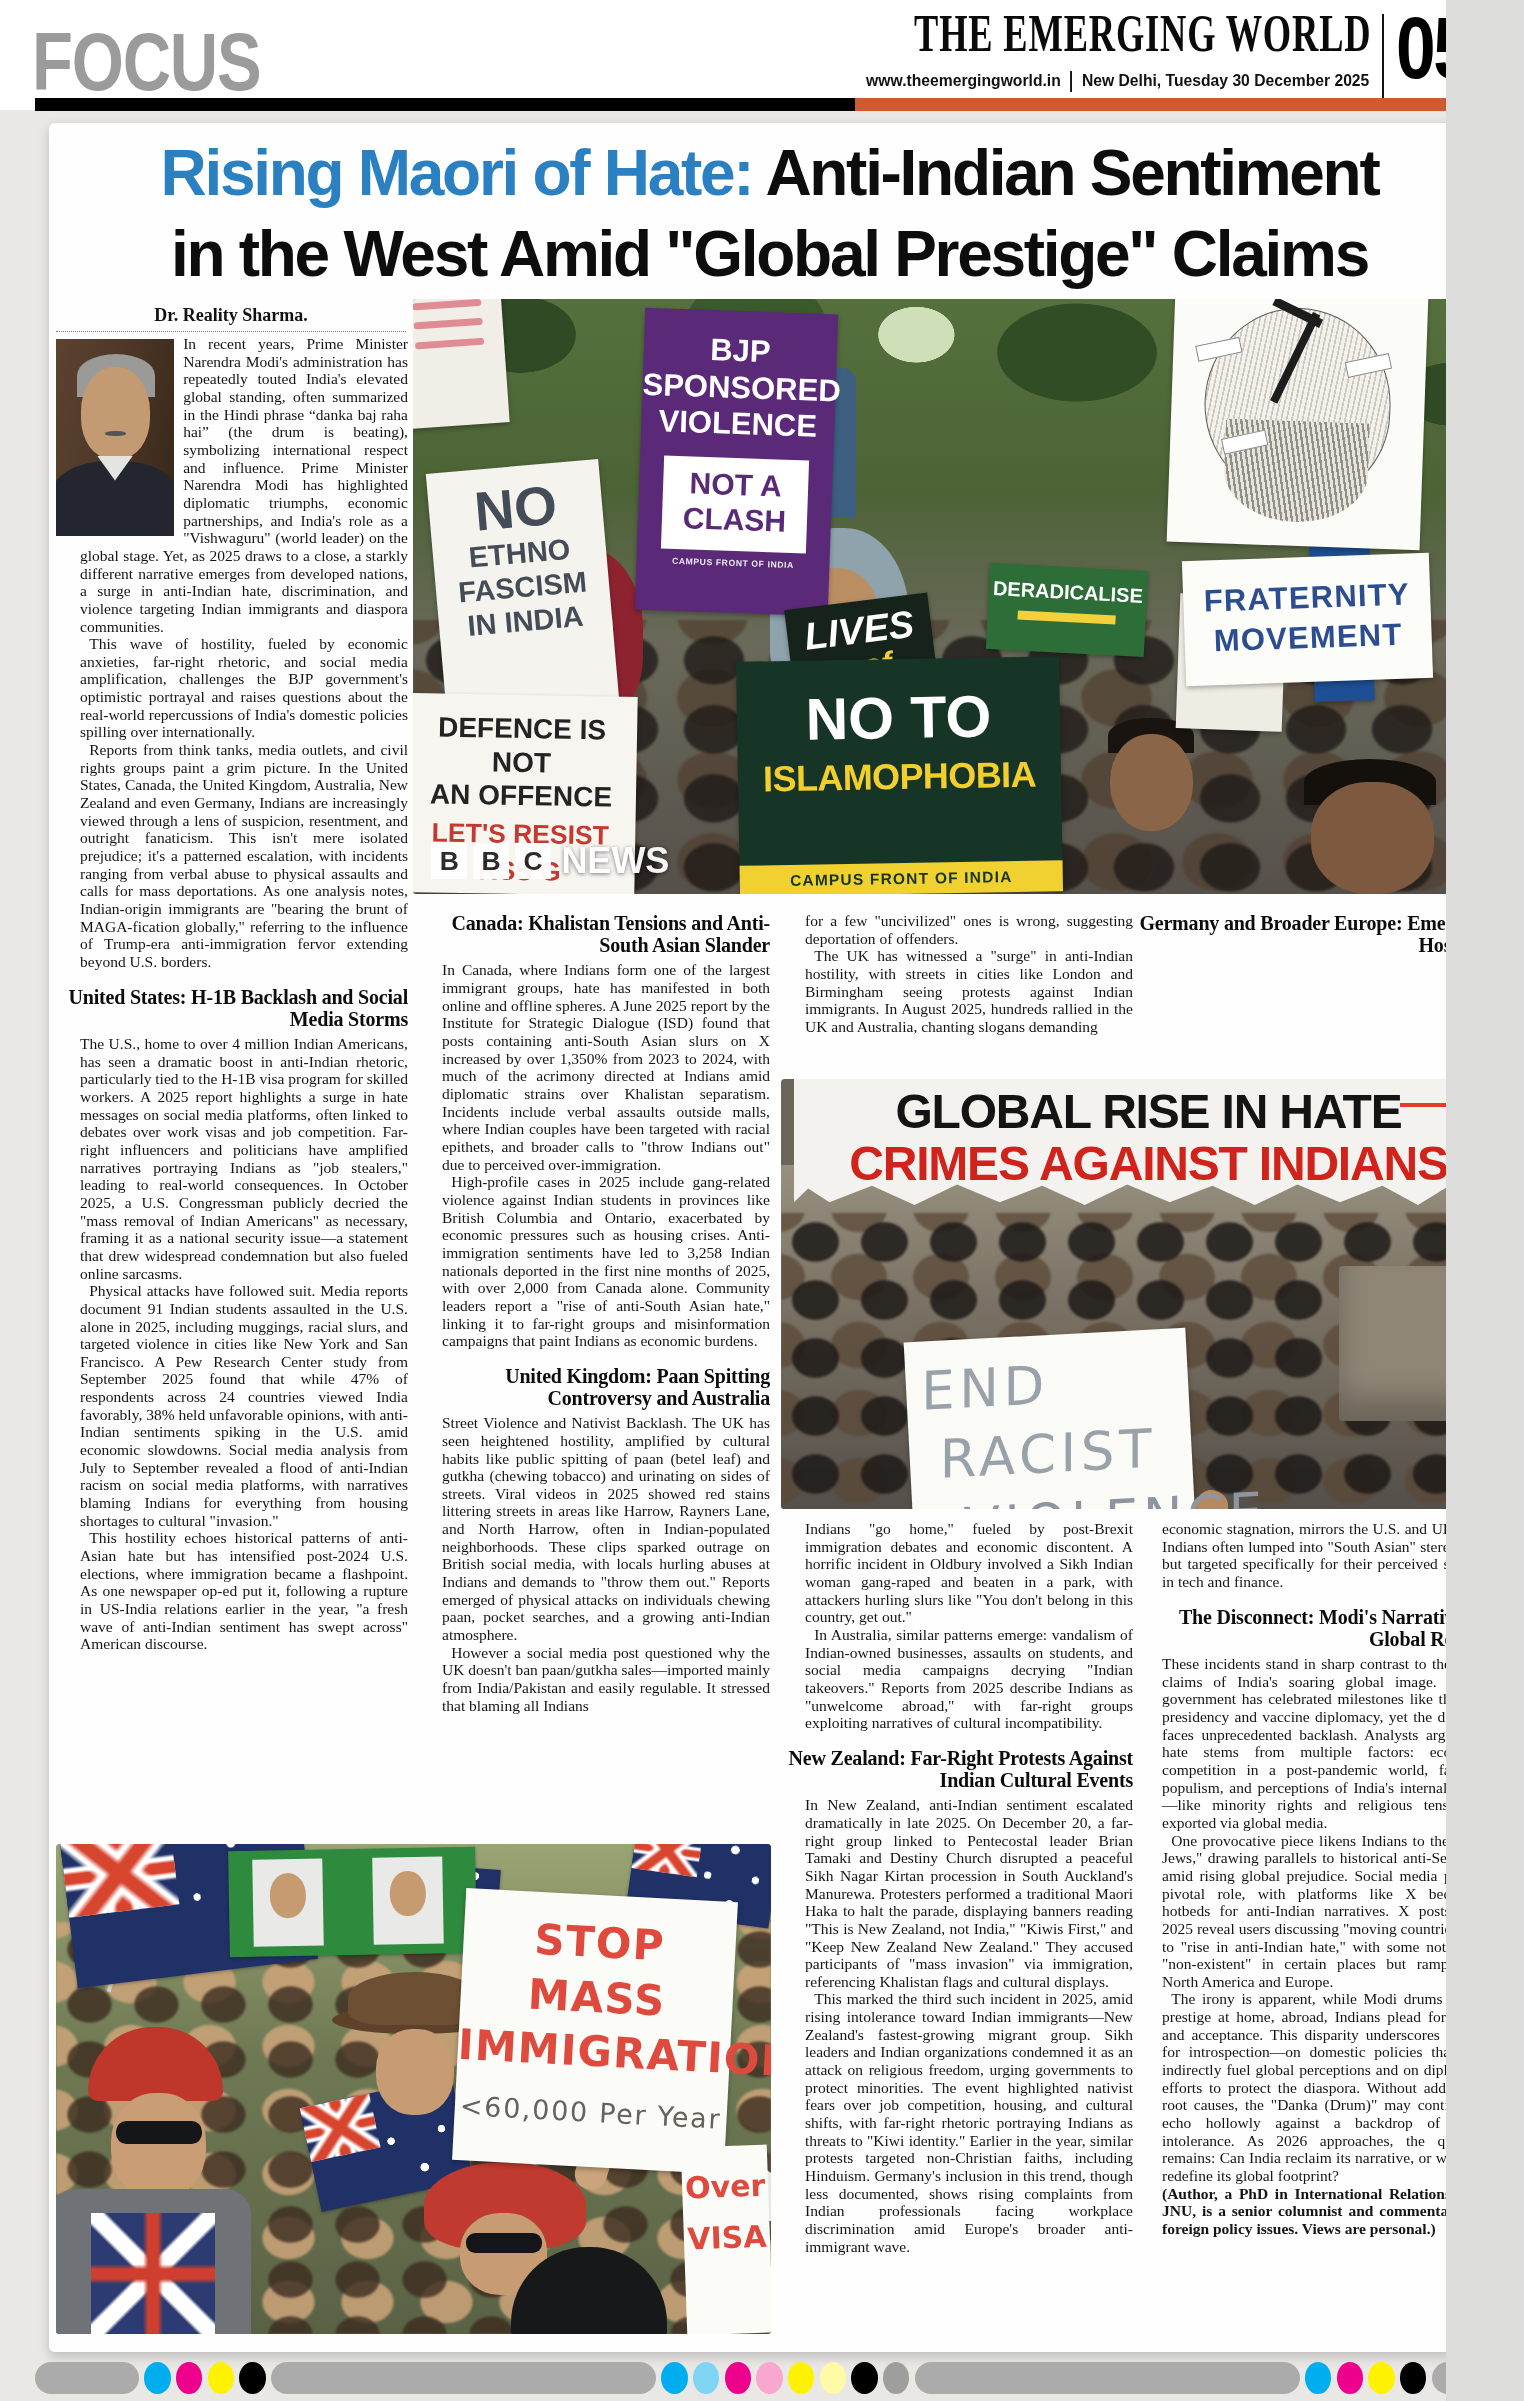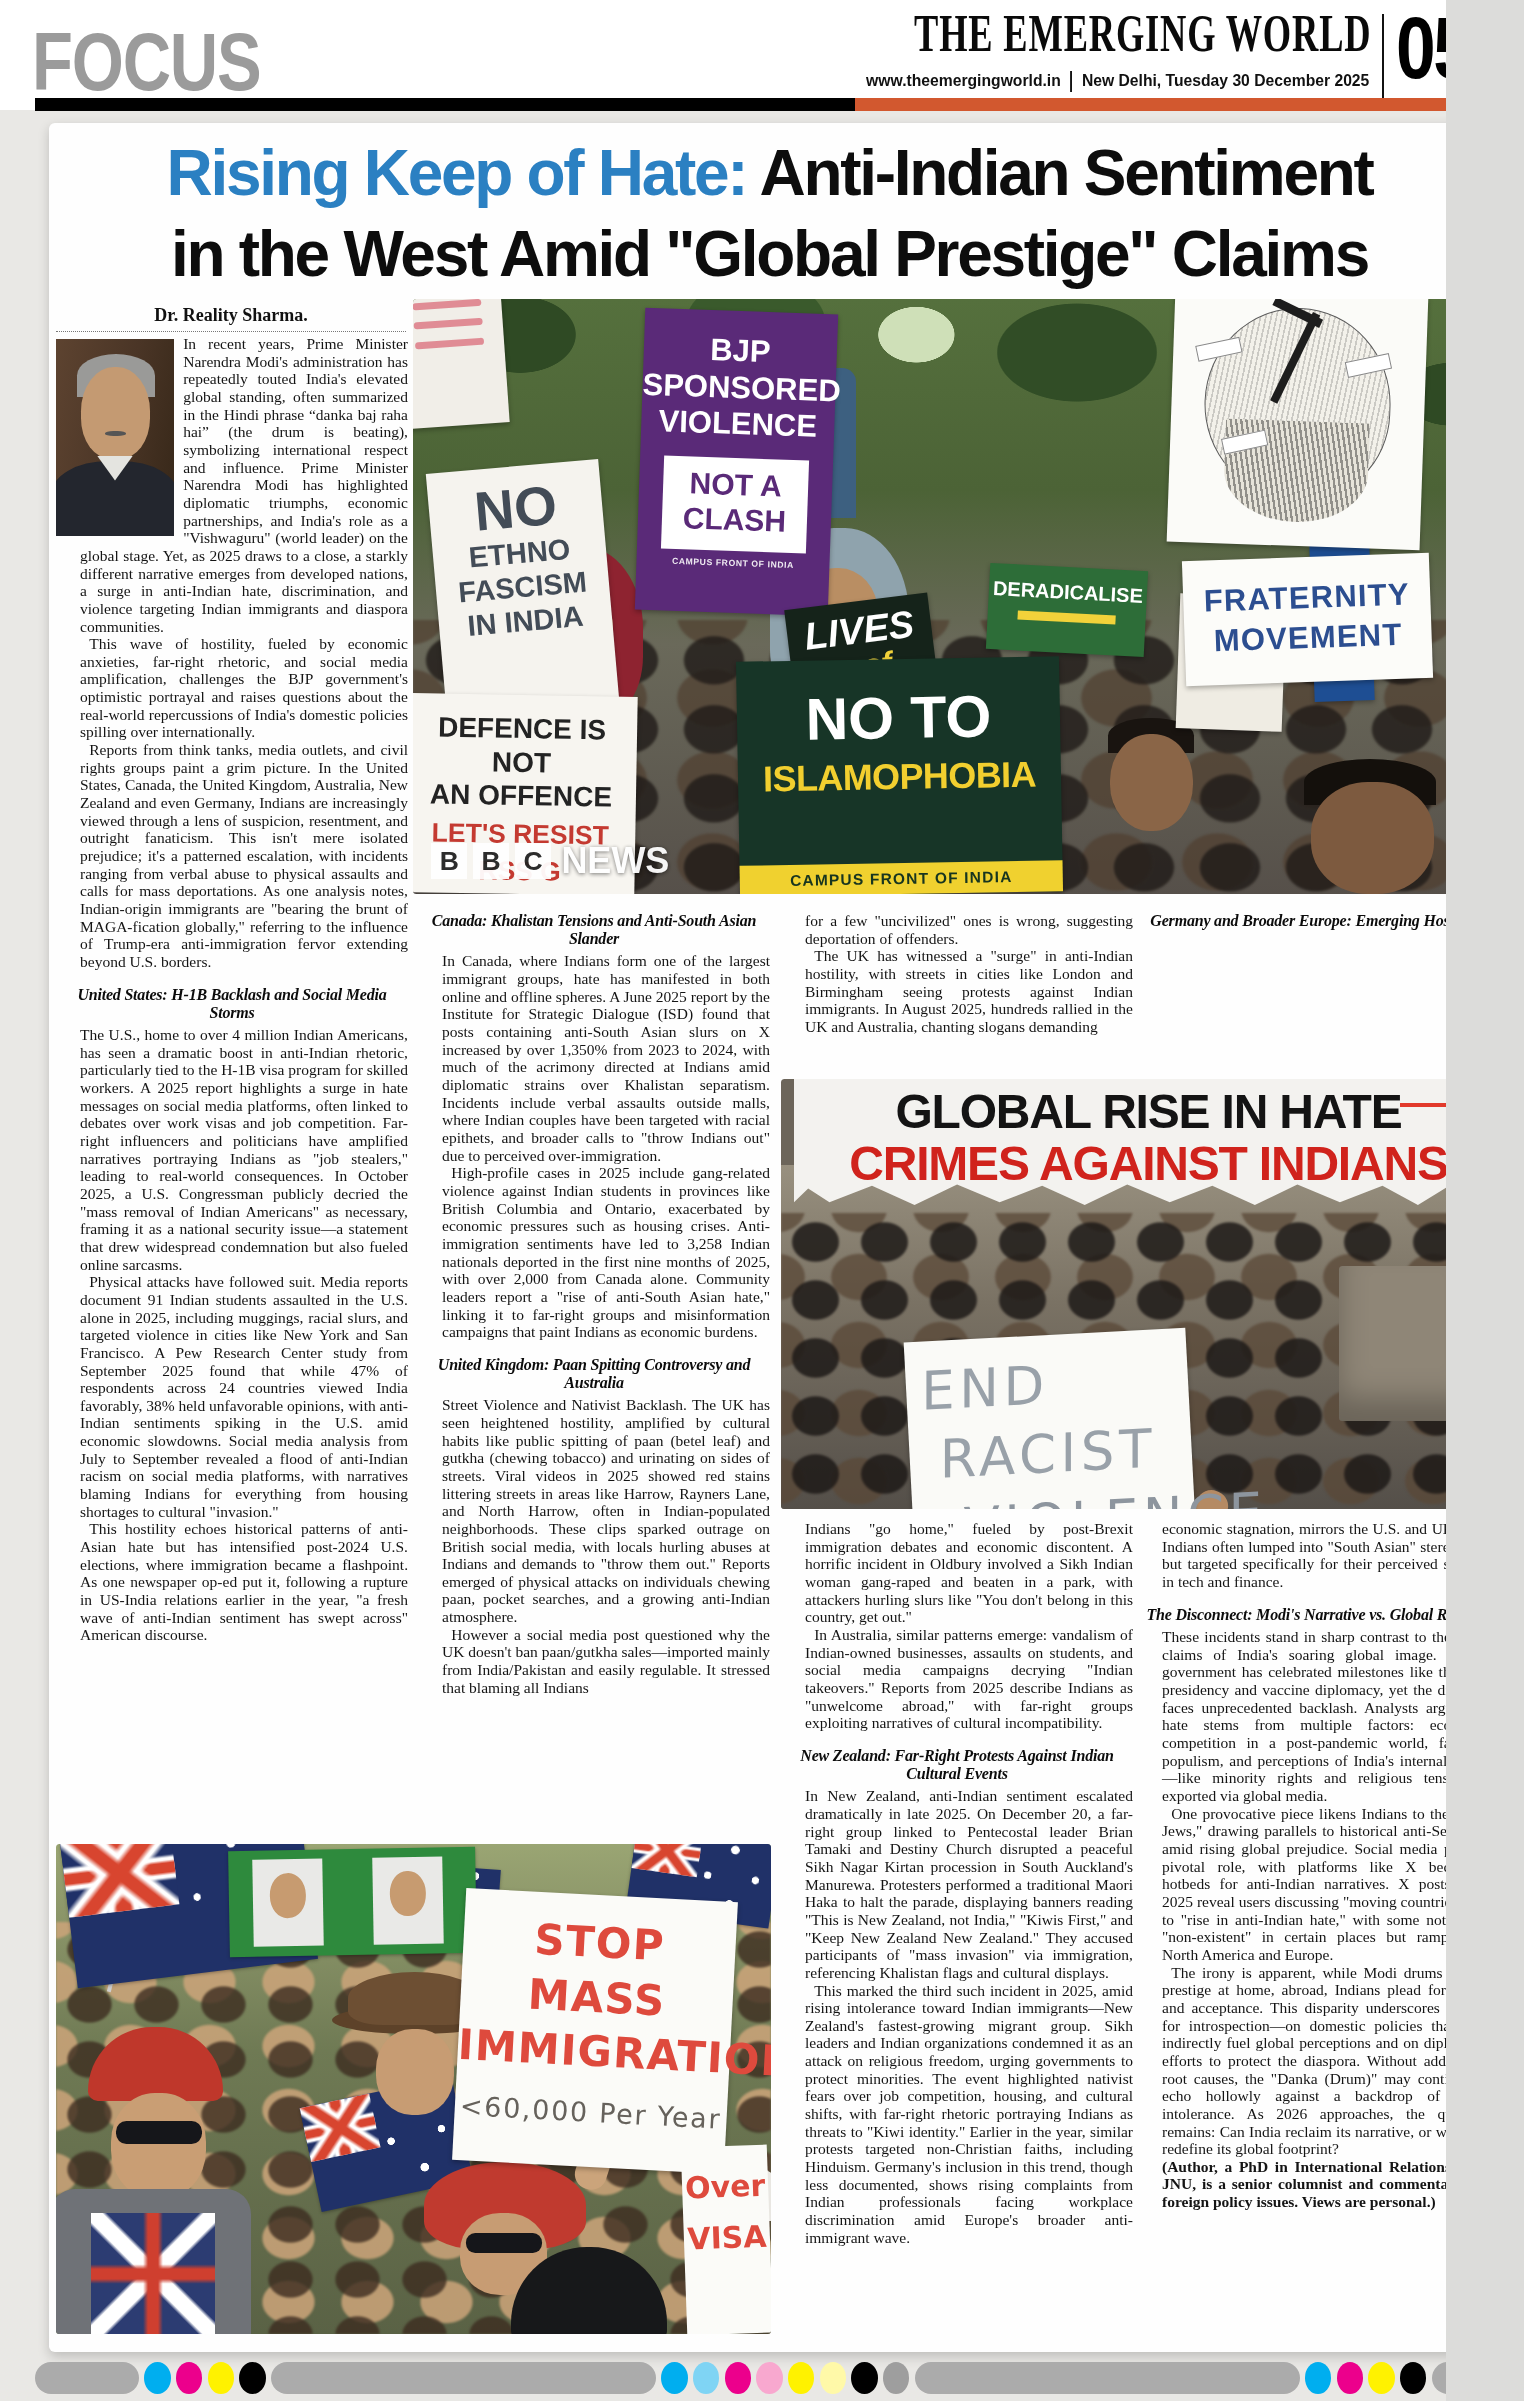--- a/index.html
+++ b/index.html
@@ -18,21 +18,21 @@
   .topbar .orangeseg{flex:1;background:#d2582f;}
   
   .card{position:absolute;left:49px;top:123px;width:1441px;height:2229px;background:#fefefe;border-radius:5.8px;box-shadow:0 4.6px 11.5px rgba(0,0,0,.18);}
   .headline{position:absolute;top:10.4px;left:0;width:1441px;text-align:center;font-family:"Liberation Sans",sans-serif;font-weight:700;font-size:64px;line-height:1.26;letter-spacing:-2.3px;color:#0d0d0d;}
   .headline .blue{color:#2b80c2;}
   .byline{position:absolute;left:7px;top:183px;width:350px;text-align:center;font:700 18px/1 "Liberation Serif",serif;color:#111;padding-bottom:7px;border-bottom:1.7px dotted #777;}
   
   .col{position:absolute;width:352px;font-size:15.5px;line-height:1.14;color:#141414;text-align:justify;overflow:hidden;font-family:"Liberation Serif",serif;}
   .col p{margin:0;text-indent:9.2px;padding-left:24px;}
   .col p.ni{text-indent:0;}
-  .col h2{font-size:16px;line-height:1.12;margin:15px 0 4.6px;letter-spacing:-0.2px;text-align:center;color:#0c0c0c;font-style:italic;}
+  .col h2{font-size:20px;line-height:1.12;margin:15px 0 4.6px;letter-spacing:-0.2px;text-align:right;color:#0c0c0c;}
   .col h2.first{margin-top:0;}
   .note{font-weight:700;margin-top:16px;}
   #col1{left:7px;top:212px;height:1499px;}
   #col2{left:369px;top:789px;height:921px;}
   #col3a{left:732px;top:789px;height:164px;}
   #col3b{left:732px;top:1397px;height:805px;}
   #col4a{left:1089px;top:789px;height:164px;}
   #col4b{left:1089px;top:1397px;height:830px;}
   
   .portrait{float:left;width:118px;height:197px;margin:3.5px 9.2px 2.3px 0;position:relative;background:linear-gradient(100deg,#5d4330 0%,#4a3526 55%,#362718 100%);overflow:hidden;}
@@ -165,21 +165,21 @@
     <div class="pageno">05</div>
     <div class="topbar">
       <div class="blackseg"></div>
       <div class="orangeseg"></div>
     </div>
   </div>
 
   <div class="card">
 
     <div class="headline">
-      <div><span class="blue">Rising Keep of Hate:</span><span> Anti-Indian Sentiment</span></div>
+      <div><span class="blue">Rising Maori of Hate:</span><span> Anti-Indian Sentiment</span></div>
       <div>in the West Amid "Global Prestige" Claims</div>
     </div>
 
     <div class="byline">Dr. Reality Sharma.</div>
 
     <div class="col" id="col1">
       <div class="portrait">
         <div class="hair"></div>
         <div class="face"></div>
         <div class="stache"></div>

